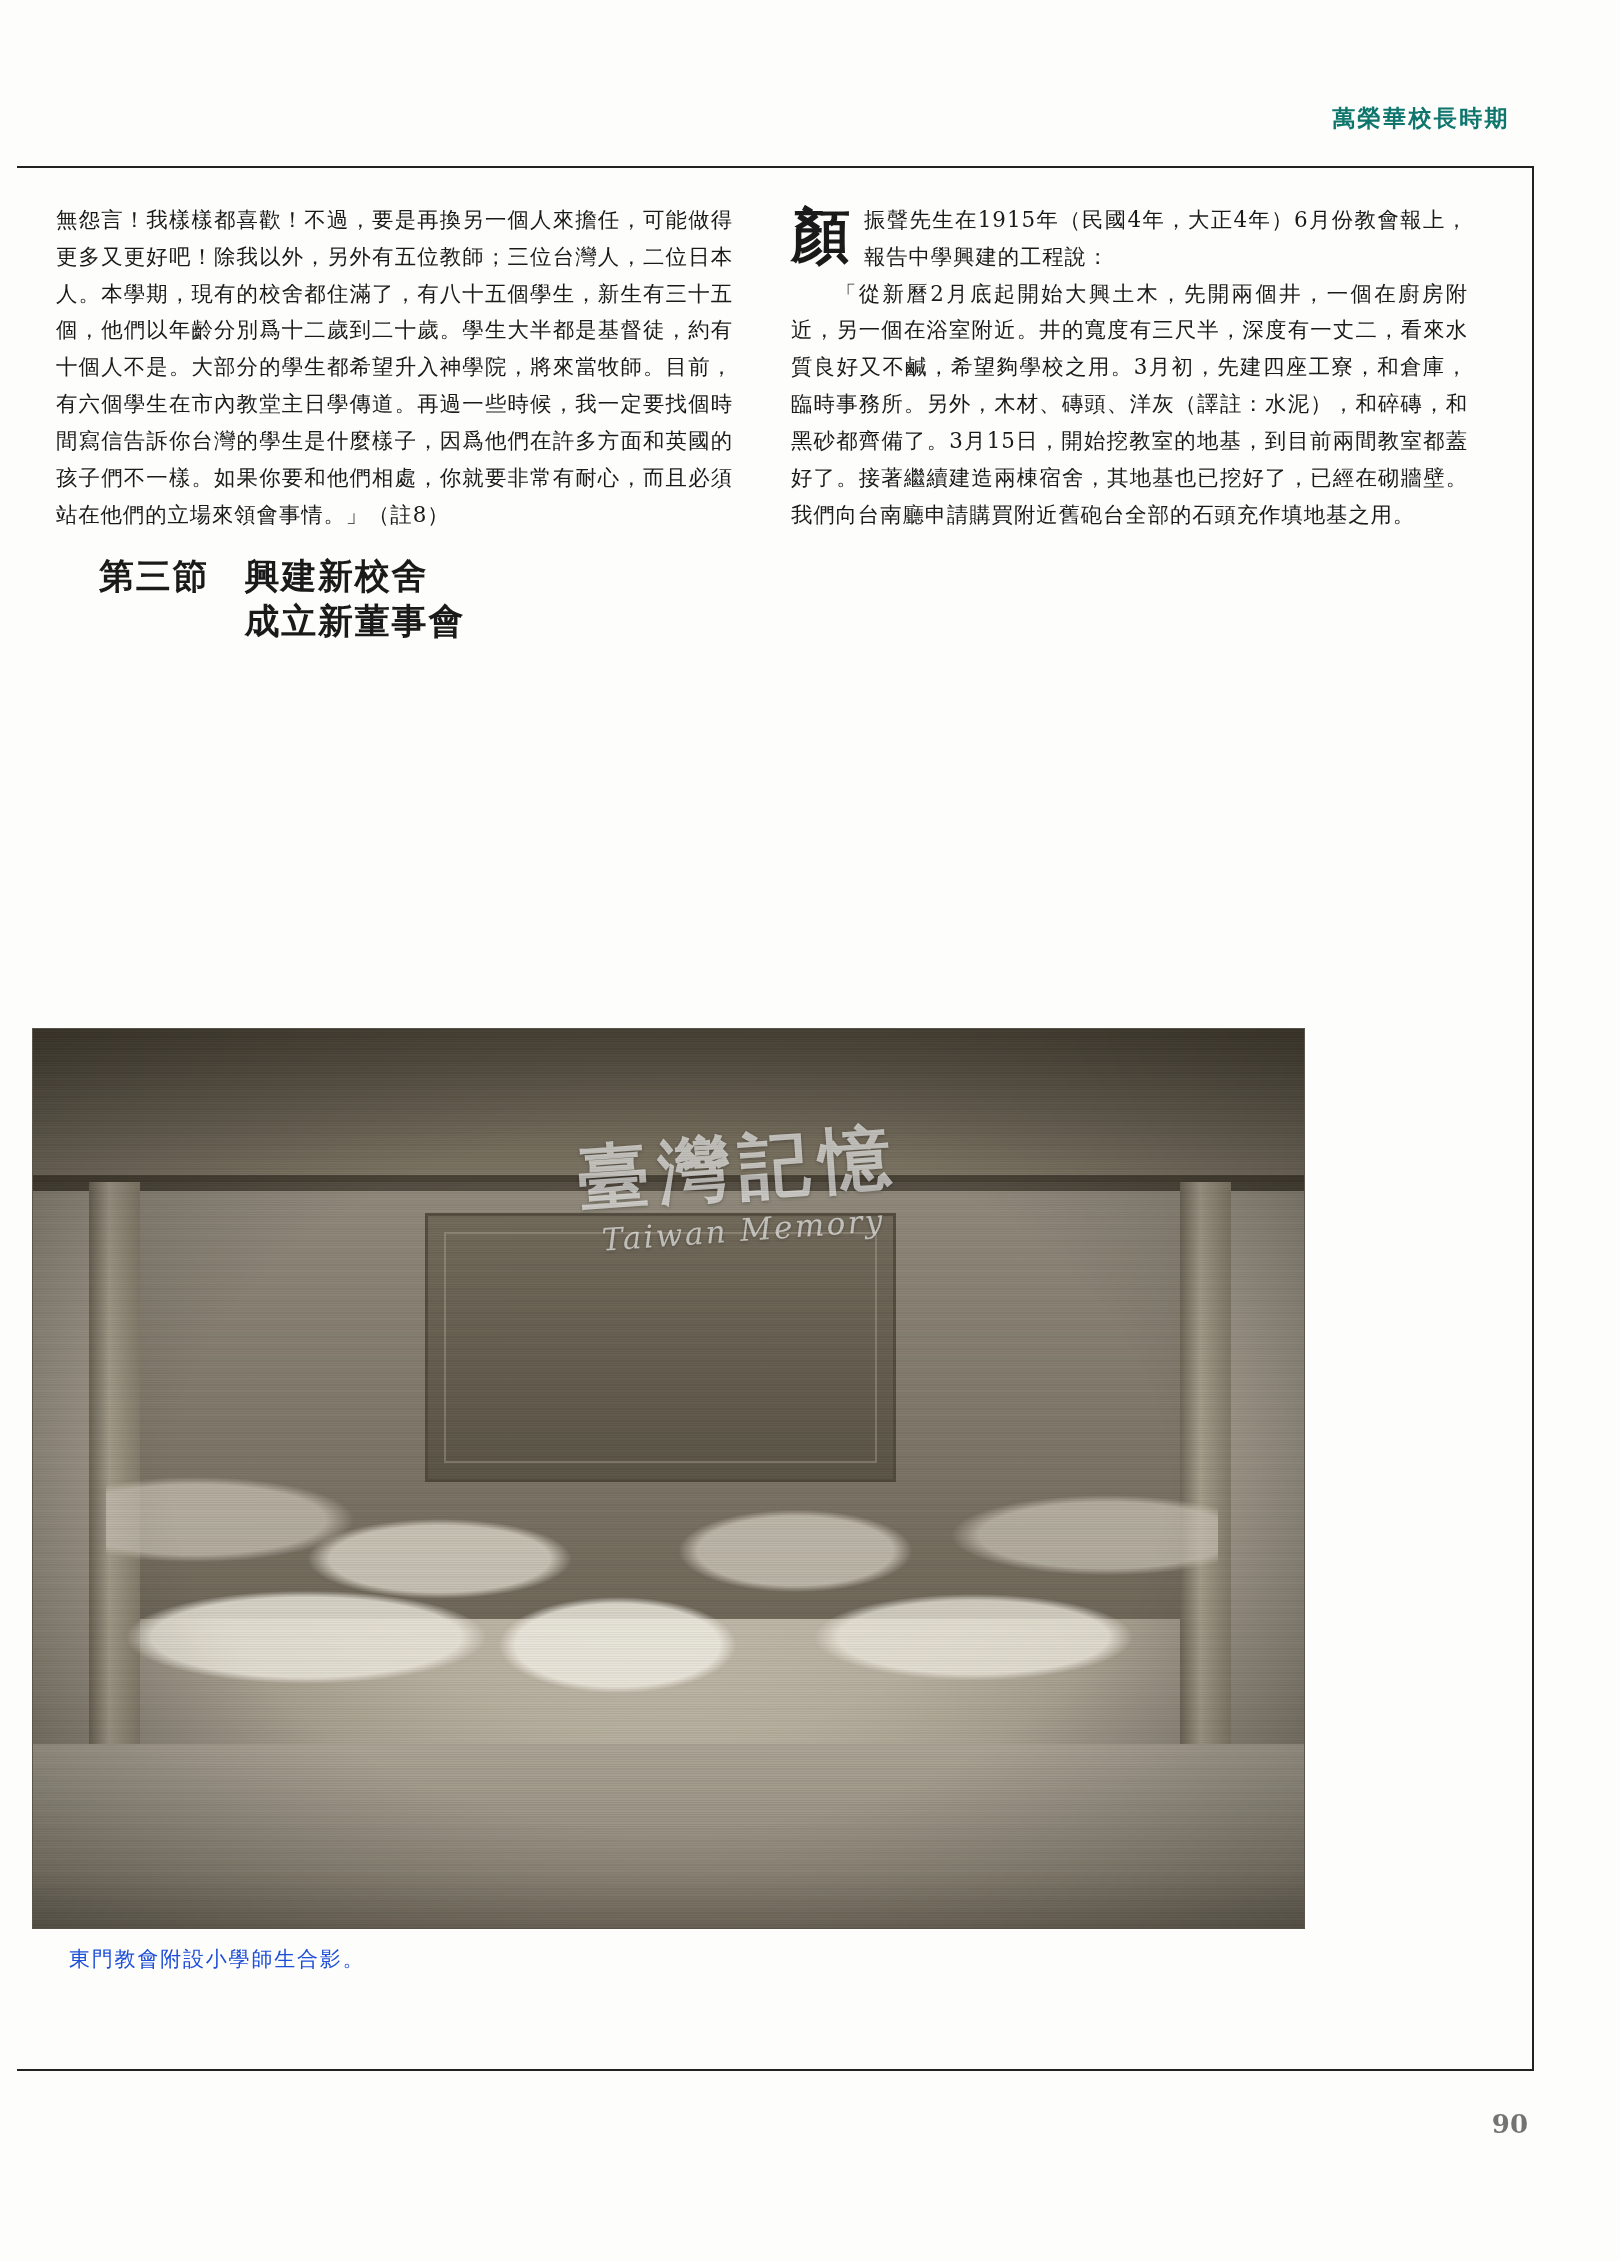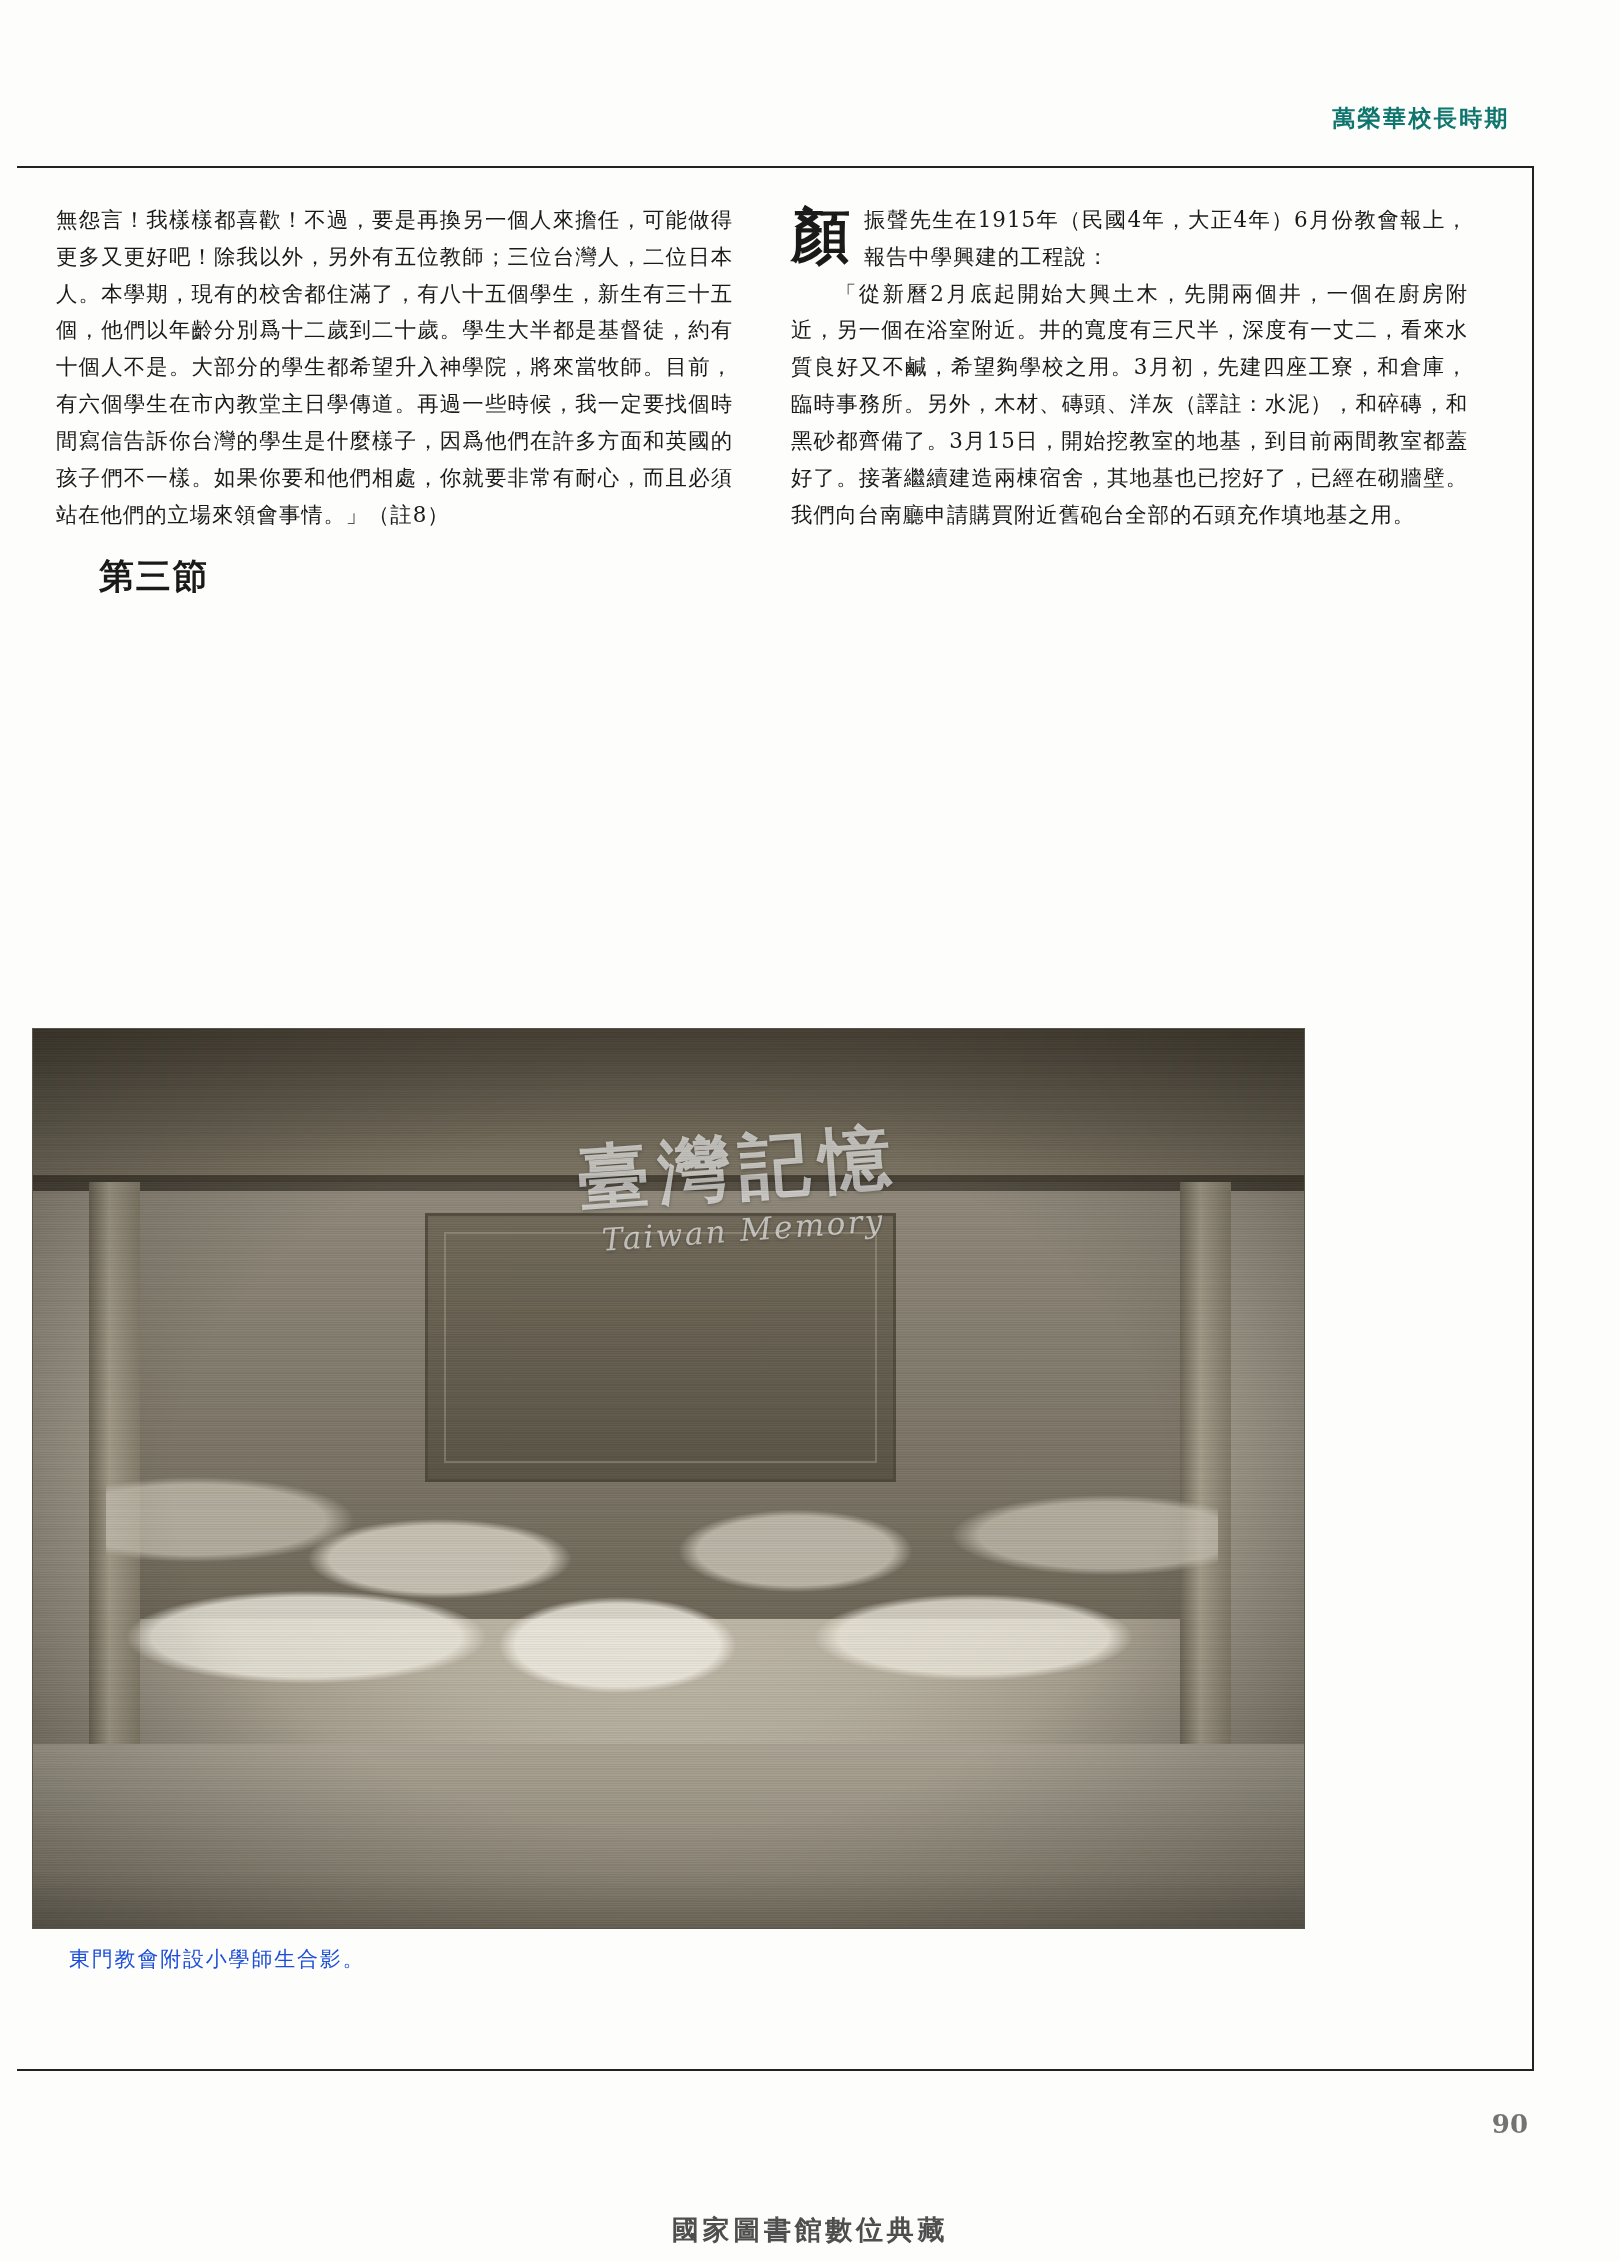--- a/index.html
+++ b/index.html
@@ -277,20 +277,24 @@
   <div class="rule-right"></div>
   <div class="rule-bottom"></div>
 
   <div class="columns">
 
     <div class="col">
       <p class="para">無怨言！我樣樣都喜歡！不過，要是再換另一個人來擔任，可能做得更多又更好吧！除我以外，另外有五位教師；三位台灣人，二位日本人。本學期，現有的校舍都住滿了，有八十五個學生，新生有三十五個，他們以年齡分別爲十二歲到二十歲。學生大半都是基督徒，約有十個人不是。大部分的學生都希望升入神學院，將來當牧師。目前，有六個學生在市內教堂主日學傳道。再過一些時候，我一定要找個時間寫信告訴你台灣的學生是什麼樣子，因爲他們在許多方面和英國的孩子們不一樣。如果你要和他們相處，你就要非常有耐心，而且必須站在他們的立場來領會事情。」（註8）</p>
 
       <div class="section-heading">
         <div class="section-num">第三節</div>
+        <div class="section-title">
+          <div>興建新校舍</div>
+          <div>成立新董事會</div>
+        </div>
       </div>
     </div>
 
     <div class="col">
       <div class="dropcap-wrap">
         <span class="dropcap">顏</span>
         <p class="dropcap-text">振聲先生在1915年（民國4年，大正4年）6月份教會報上，報告中學興建的工程說：</p>
       </div>
       <p class="para indent">「從新曆2月底起開始大興土木，先開兩個井，一個在廚房附近，另一個在浴室附近。井的寬度有三尺半，深度有一丈二，看來水質良好又不鹹，希望夠學校之用。3月初，先建四座工寮，和倉庫，臨時事務所。另外，木材、磚頭、洋灰（譯註：水泥），和碎磚，和黑砂都齊備了。3月15日，開始挖教室的地基，到目前兩間教室都蓋好了。接著繼續建造兩棟宿舍，其地基也已挖好了，已經在砌牆壁。我們向台南廳申請購買附近舊砲台全部的石頭充作填地基之用。</p>
     </div>
@@ -310,16 +314,15 @@
       <div class="ph-vignette"></div>
       <div class="watermark">
         <div class="wm-cn">臺灣記憶</div>
         <div class="wm-en">Taiwan Memory</div>
       </div>
     </div>
     <div class="caption">東門教會附設小學師生合影。</div>
   </div>
 
   <div class="folio">90</div>
-  <div class="footer-stamp">國家圖書館數位典藏</div>
 
 </div>
 
 
 </body></html>

